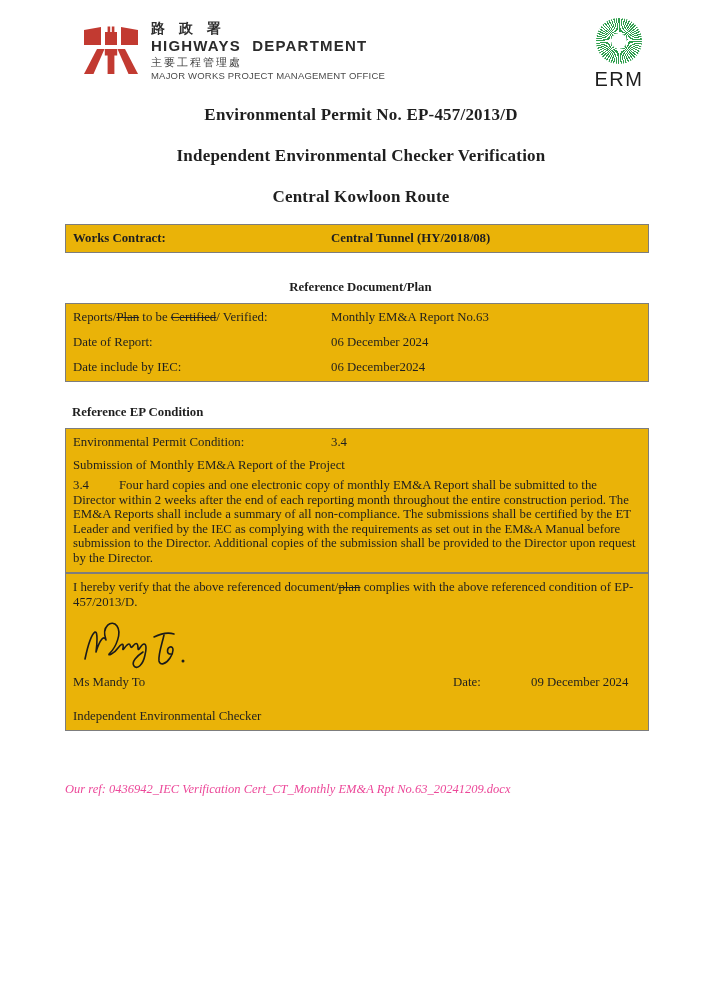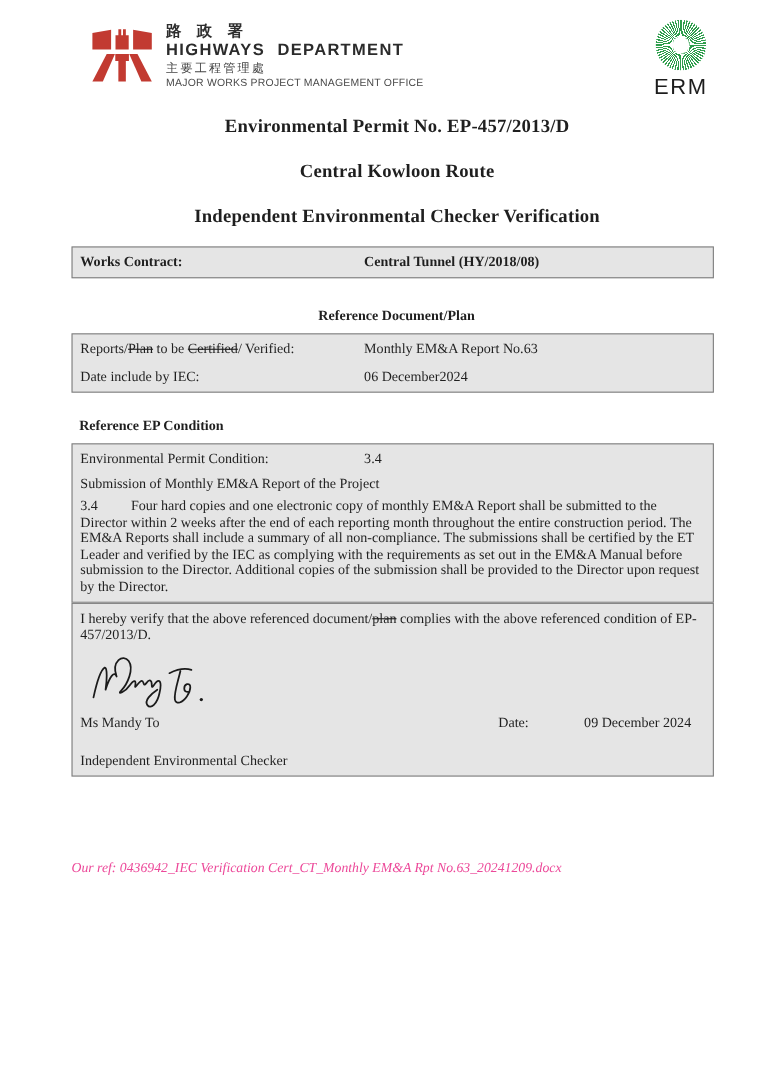--- a/index.html
+++ b/index.html
@@ -22,21 +22,21 @@
        repeating-conic-gradient(#2e9e4c 0deg 3.2deg, #ffffff 3.2deg 6.4deg);}
   .erm-label{font-family:"Liberation Sans", sans-serif;font-size:20px;color:#1d1d1d;
      letter-spacing:1.5px;margin-top:4px;}
 
   
   .titles{position:absolute;top:104px;left:65px;width:592px;text-align:center;}
   .t-title{font-size:17px;font-weight:bold;letter-spacing:.2px;line-height:21px;margin:0 0 20px 0;}
 
   
   .content{position:absolute;top:224px;left:65px;width:584px;font-size:12.8px;}
-  .dbox{border:1px solid #7d7d7d;padding:6px 7px;box-sizing:border-box;background:#e5e5e5;}
+  .dbox{border:1px solid #7d7d7d;padding:6px 7px;box-sizing:border-box;background:#eab308;}
   .grid-row{display:grid;grid-template-columns:258px 1fr;align-items:baseline;}
   .sec-head{font-weight:bold;margin:0 0 8px 7px;font-size:12.8px;}
   .b{font-weight:bold;}
   s{text-decoration:line-through;}
   .mt21{margin-top:27px;text-align:center;} .mt23{margin-top:23px;} .mt41{margin-top:41px;}
   .box-rows .grid-row{margin-bottom:10px;}
   .box-rows .grid-row:last-child{margin-bottom:0;}
   .clause-para{margin:5px 0 0 0;line-height:14.6px;}
   .clause-num{display:inline-block;width:46px;}
   .ep-sub{margin-top:8px;}
@@ -75,38 +75,42 @@
       </div>
     </div>
     <div class="erm">
       <div class="erm-burst"></div>
       <div class="erm-label">ERM</div>
     </div>
   </div>
 
   <div class="titles">
     <div class="t-title">Environmental Permit No. EP-457/2013/D</div>
+    <div class="t-title">Independent Environmental Checker Verification</div>
     <div class="t-title">Central Kowloon Route</div>
-    <div class="t-title">Independent Environmental Checker Verification</div>
   </div>
 
   <div class="content">
 
     <div class="dbox">
       <div class="grid-row">
         <span class="b">Works Contract:</span>
         <span class="b">Central Tunnel (HY/2018/08)</span>
       </div>
     </div>
 
     <div class="sec-head mt21">Reference Document/Plan</div>
     <div class="dbox box-rows">
       <div class="grid-row">
         <span><span>Reports/</span><s>Plan</s><span> to be </span><s>Certified</s><span>/ Verified:</span></span>
         <span>Monthly EM&amp;A Report No.63</span>
+      </div>
+      <div class="grid-row">
+        <span>Date of Report:</span>
+        <span>06 December 2024</span>
       </div>
       <div class="grid-row">
         <span>Date include by IEC:</span>
         <span>06 December2024</span>
       </div>
     </div>
 
     <div class="sec-head mt23">Reference EP Condition</div>
     <div class="dbox">
       <div class="grid-row">

